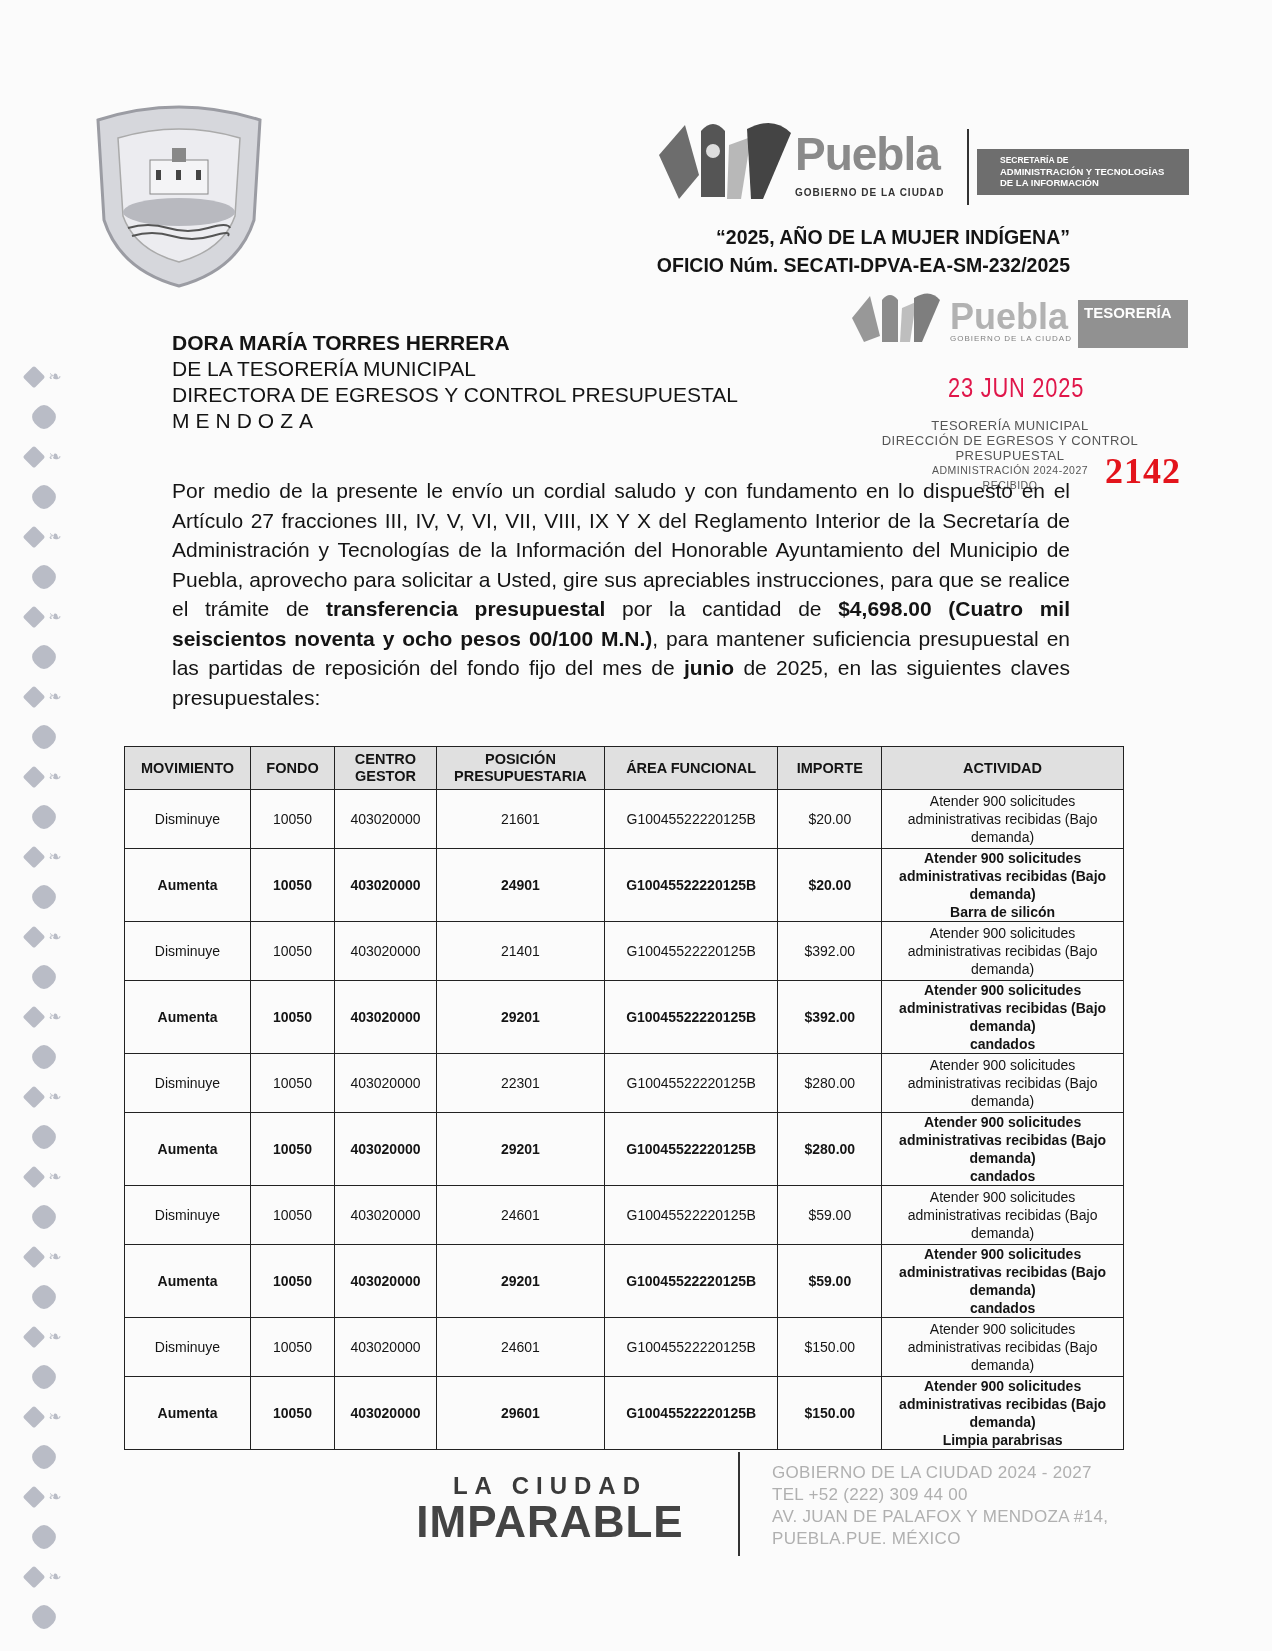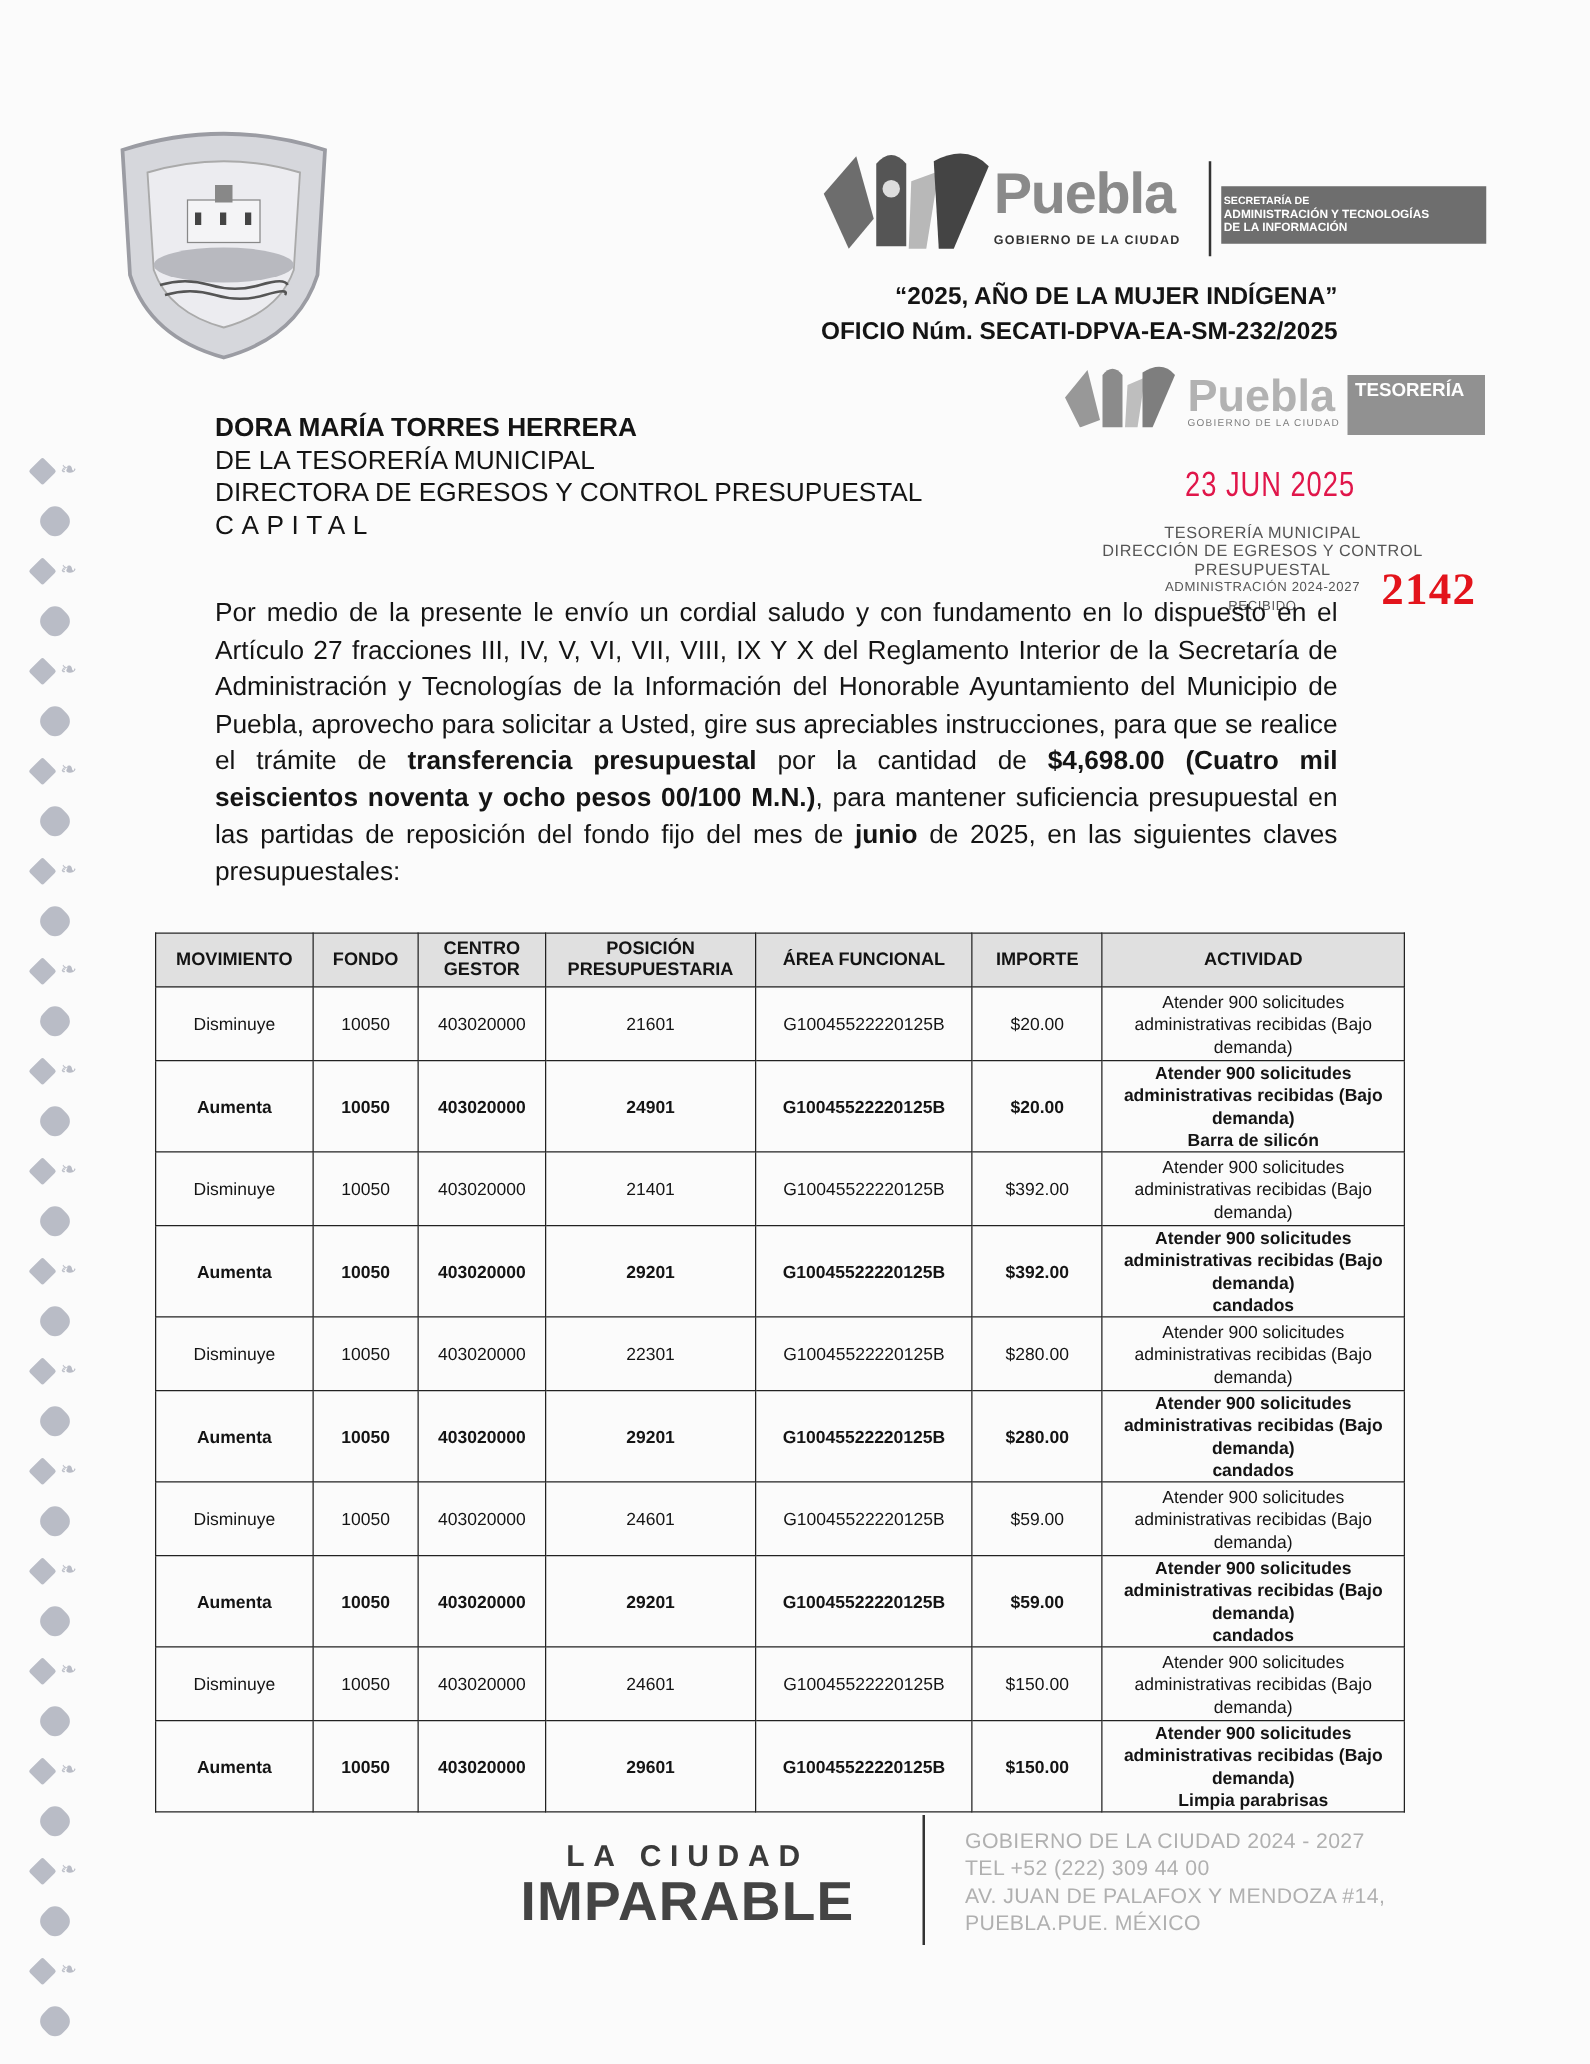--- a/index.html
+++ b/index.html
@@ -18,21 +18,21 @@
   .orn-quatre { width:22px; height:22px; background:#b9bcc6; border-radius:40%; transform:rotate(45deg); }
 
   .seal {
     position:absolute; left:88px; top:100px; width:182px; height:190px;
   }
   .logo-block { position:absolute; left:655px; top:115px; width:535px; height:90px; }
   .logo-emblem { position:absolute; left:0; top:0; width:140px; height:88px; }
   .logo-word { position:absolute; left:140px; top:12px; font-size:46px; font-weight:bold; color:#8a8a8a; letter-spacing:-1px; }
   .logo-sub { position:absolute; left:140px; top:72px; font-size:10px; font-weight:bold; letter-spacing:1px; color:#333; }
   .logo-divider { position:absolute; left:312px; top:14px; width:2px; height:76px; background:#333; }
-  .logo-box { position:absolute; left:322px; top:34px; width:212px; height:46px; background:#6e6e6e; color:#fff; font-size:8.5px; font-weight:bold; padding:6px 0 0 2px; box-sizing:border-box; line-height:11px; }
+  .logo-box { position:absolute; left:322px; top:34px; width:212px; height:46px; background:#6e6e6e; color:#fff; font-size:8.5px; font-weight:bold; padding:6px 0 0 23px; box-sizing:border-box; line-height:11px; }
   .logo-box .big { font-size:9.5px; }
 
   .year-slogan { position:absolute; left:600px; top:226px; width:470px; text-align:right; font-size:19.5px; font-weight:bold; }
   .oficio { position:absolute; left:560px; top:254px; width:510px; text-align:right; font-size:19.5px; font-weight:bold; }
 
   .stamp-logo { position:absolute; left:850px; top:290px; width:340px; height:55px; opacity:.75; }
   .stamp-logo .em { position:absolute; left:0; top:0; width:90px; height:52px; }
   .stamp-logo .w { position:absolute; left:100px; top:6px; font-size:36px; font-weight:bold; color:#9a9a9a; }
   .stamp-logo .box { position:absolute; left:228px; top:10px; width:110px; height:48px; background:#6e6e6e; color:#fff; font-size:15px; font-weight:bold; padding:4px 0 0 6px; box-sizing:border-box; }
   .stamp-logo .s { position:absolute; left:100px; top:44px; font-size:8px; color:#555; letter-spacing:1px; }
@@ -247,21 +247,21 @@
   <div>PRESUPUESTAL</div>
   <div class="small">ADMINISTRACIÓN 2024-2027</div>
   <div class="small">RECIBIDO</div>
 </div>
 <div class="stamp-num">2142</div>
 
 <div class="addressee">
   <div class="name">DORA MARÍA TORRES HERRERA</div>
   <div>DE LA TESORERÍA MUNICIPAL</div>
   <div>DIRECTORA DE EGRESOS Y CONTROL PRESUPUESTAL</div>
-  <div class="presente">CAPITAL</div>
+  <div class="presente">MENDOZA</div>
 </div>
 
 <div class="body-text"><span>Por medio de la presente le envío un cordial saludo y con fundamento en lo dispuesto en el Artículo 27 fracciones III, IV, V, VI, VII, VIII, IX Y X  del Reglamento Interior de la Secretaría de Administración y Tecnologías de la Información del Honorable Ayuntamiento del Municipio de Puebla, aprovecho para solicitar a Usted, gire sus apreciables instrucciones, para que se realice el trámite de </span><b>transferencia presupuestal</b><span> por la cantidad de </span><b>$4,698.00 (Cuatro mil seiscientos noventa y ocho pesos 00/100 M.N.)</b><span>, para mantener suficiencia presupuestal en las partidas de reposición del fondo fijo del mes de </span><b>junio</b><span> de 2025, en las siguientes claves presupuestales:</span></div>
 
 <table class="budget">
   <thead>
     <tr>
       <th class="c1">MOVIMIENTO</th>
       <th class="c2">FONDO</th>
       <th class="c3">CENTRO GESTOR</th>

